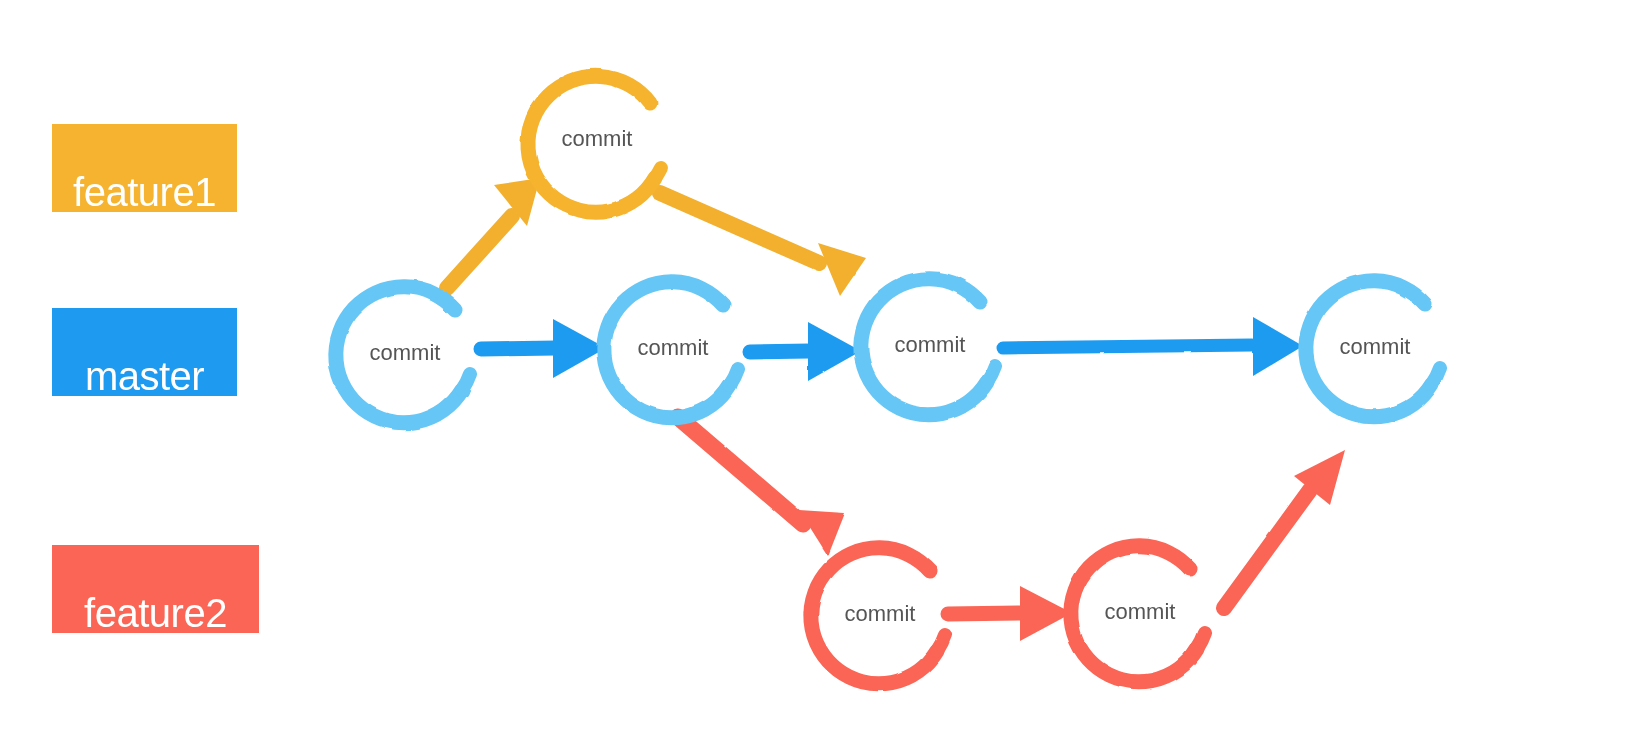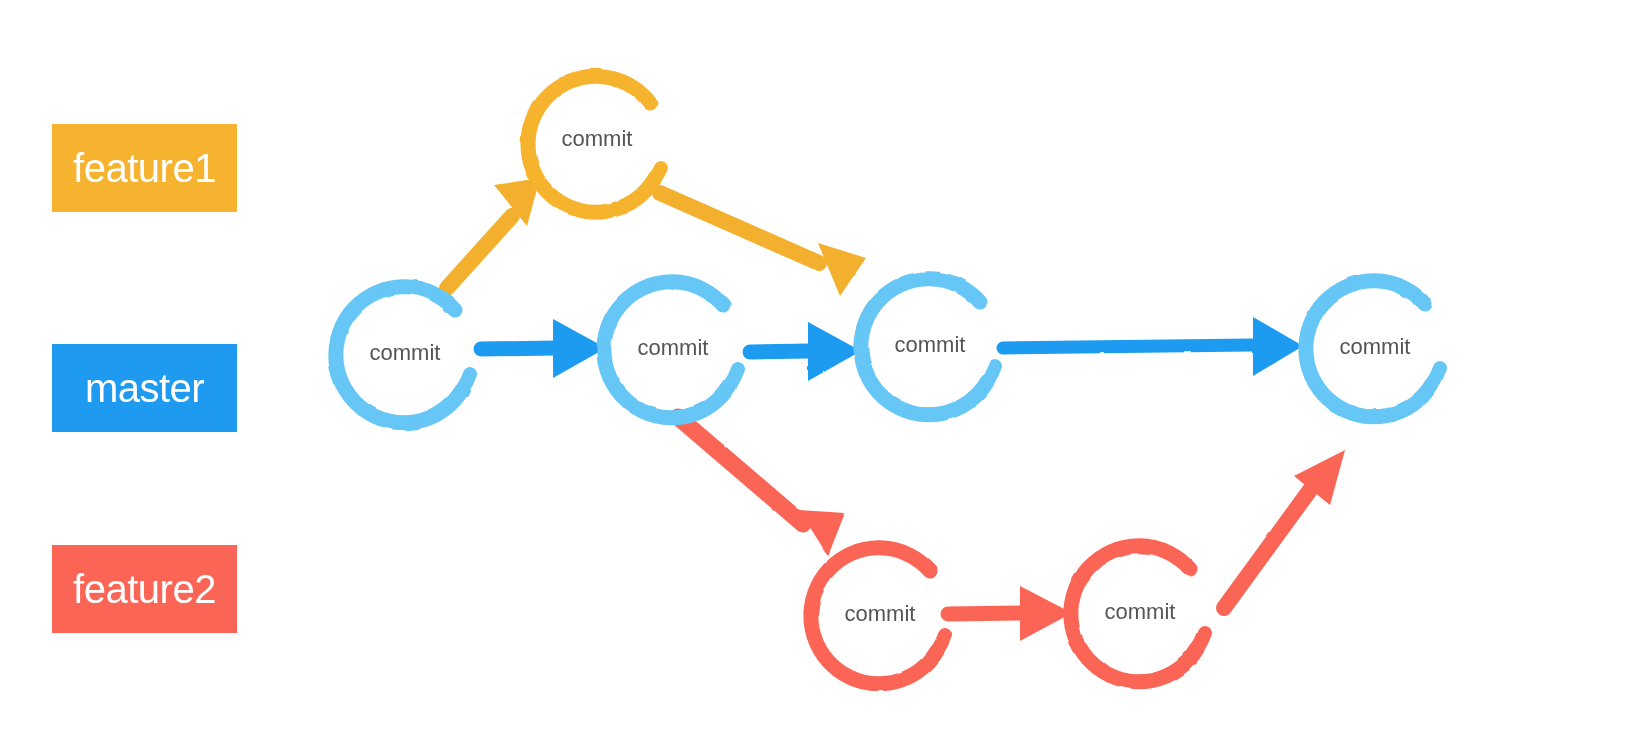--- a/index.html
+++ b/index.html
@@ -18,33 +18,33 @@
   #canvas {
     position: absolute;
     left: 0;
     top: 0;
     width: 1628px;
     height: 754px;
   }
   .legend-box {
     position: absolute;
     display: flex;
-    align-items: center;
+    align-items: flex-end;
     justify-content: center;
     color: #ffffff;
     font-family: "Liberation Sans", "DejaVu Sans", sans-serif;
     font-size: 40px;
     font-weight: 400;
     letter-spacing: -0.5px;
     line-height: 1;
     user-select: none;
   }
   #legend-feature1 { left: 52px; top: 124px; width: 185px; height: 88px; }
-  #legend-master   { left: 52px; top: 308px; width: 185px; height: 88px; margin-top: 36px; }
-  #legend-feature2 { left: 52px; top: 545px; width: 185px; height: 88px; }
+  #legend-master   { left: 52px; top: 308px; width: 185px; height: 88px; }
+  #legend-feature2 { left: 52px; top: 545px; width: 207px; height: 88px; }
 
   .node-label {
     position: absolute;
     transform: translate(-50%, -50%);
     color: #555555;
     font-family: "Liberation Sans", "DejaVu Sans", sans-serif;
     font-size: 22px;
     font-weight: 400;
     white-space: nowrap;
     user-select: none;

